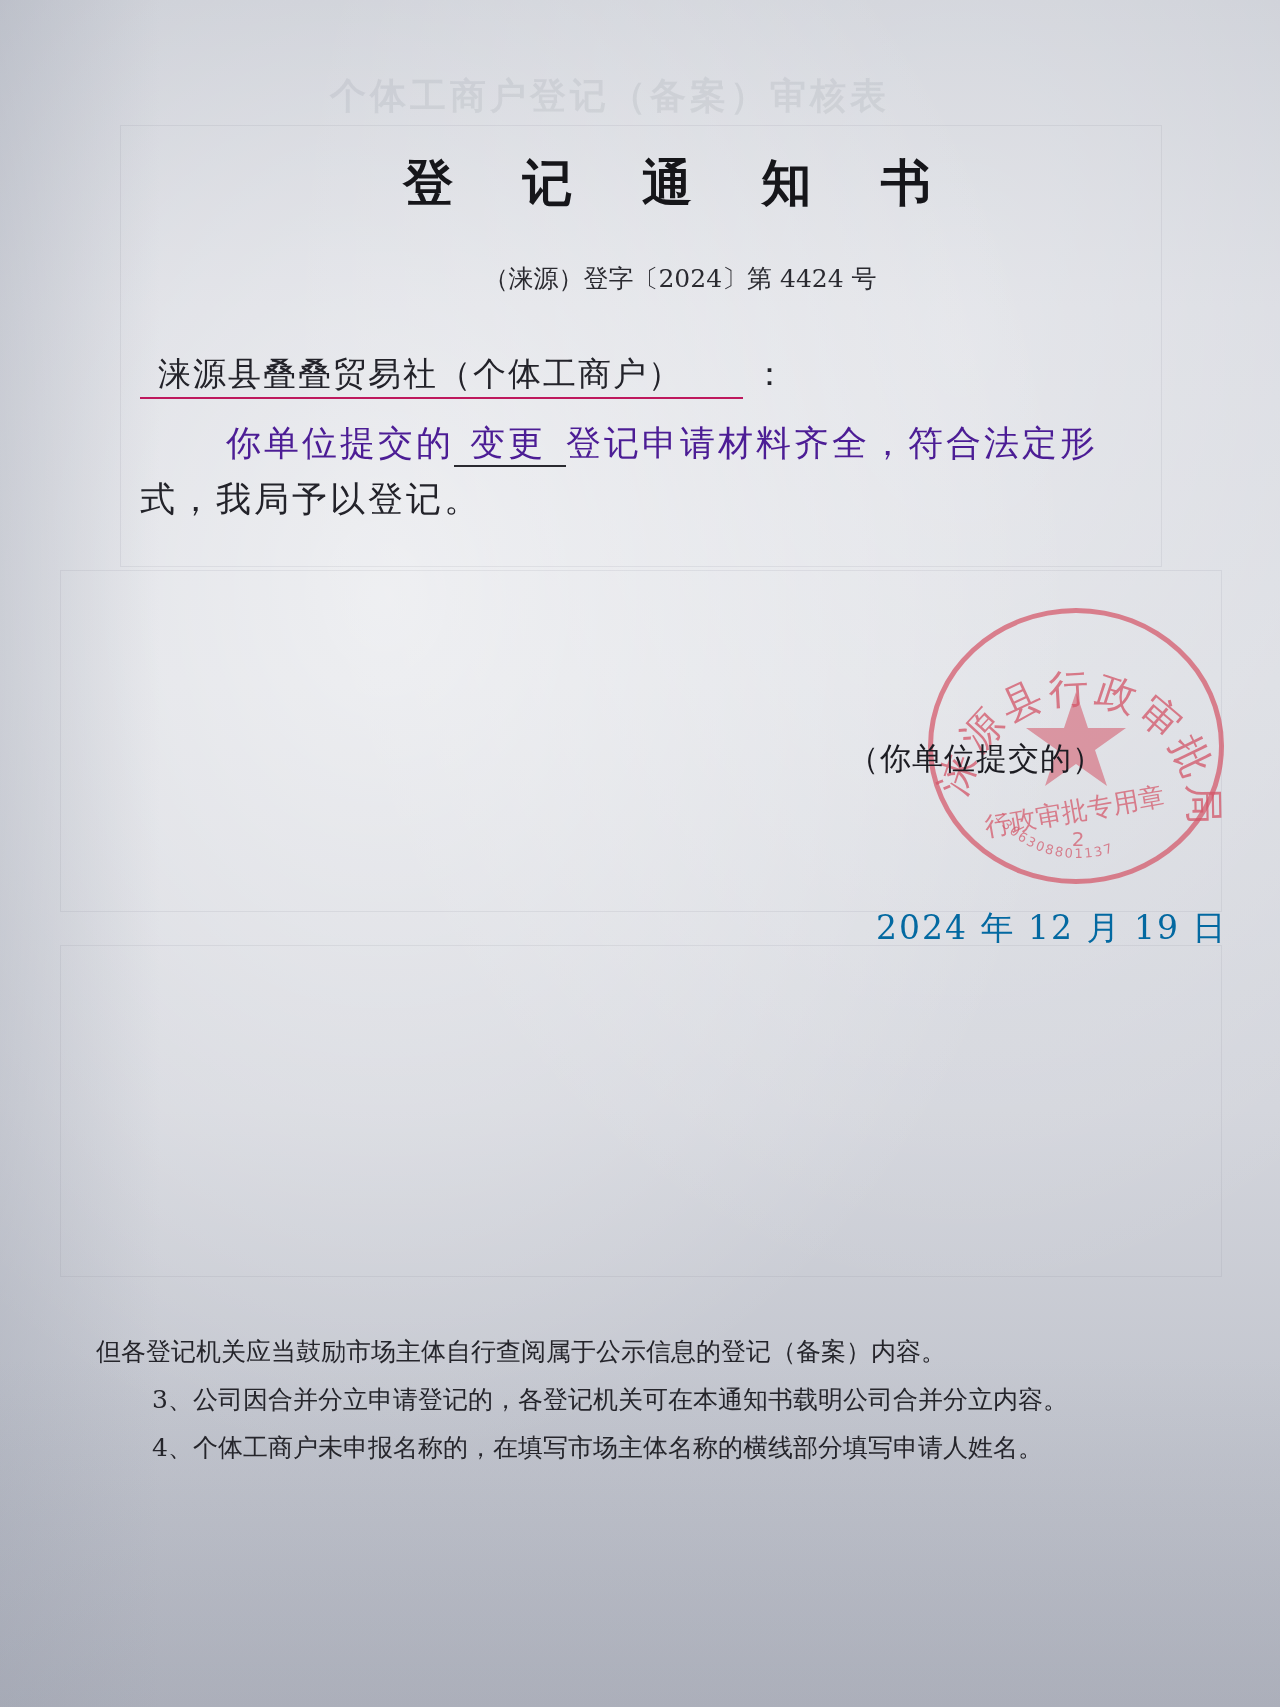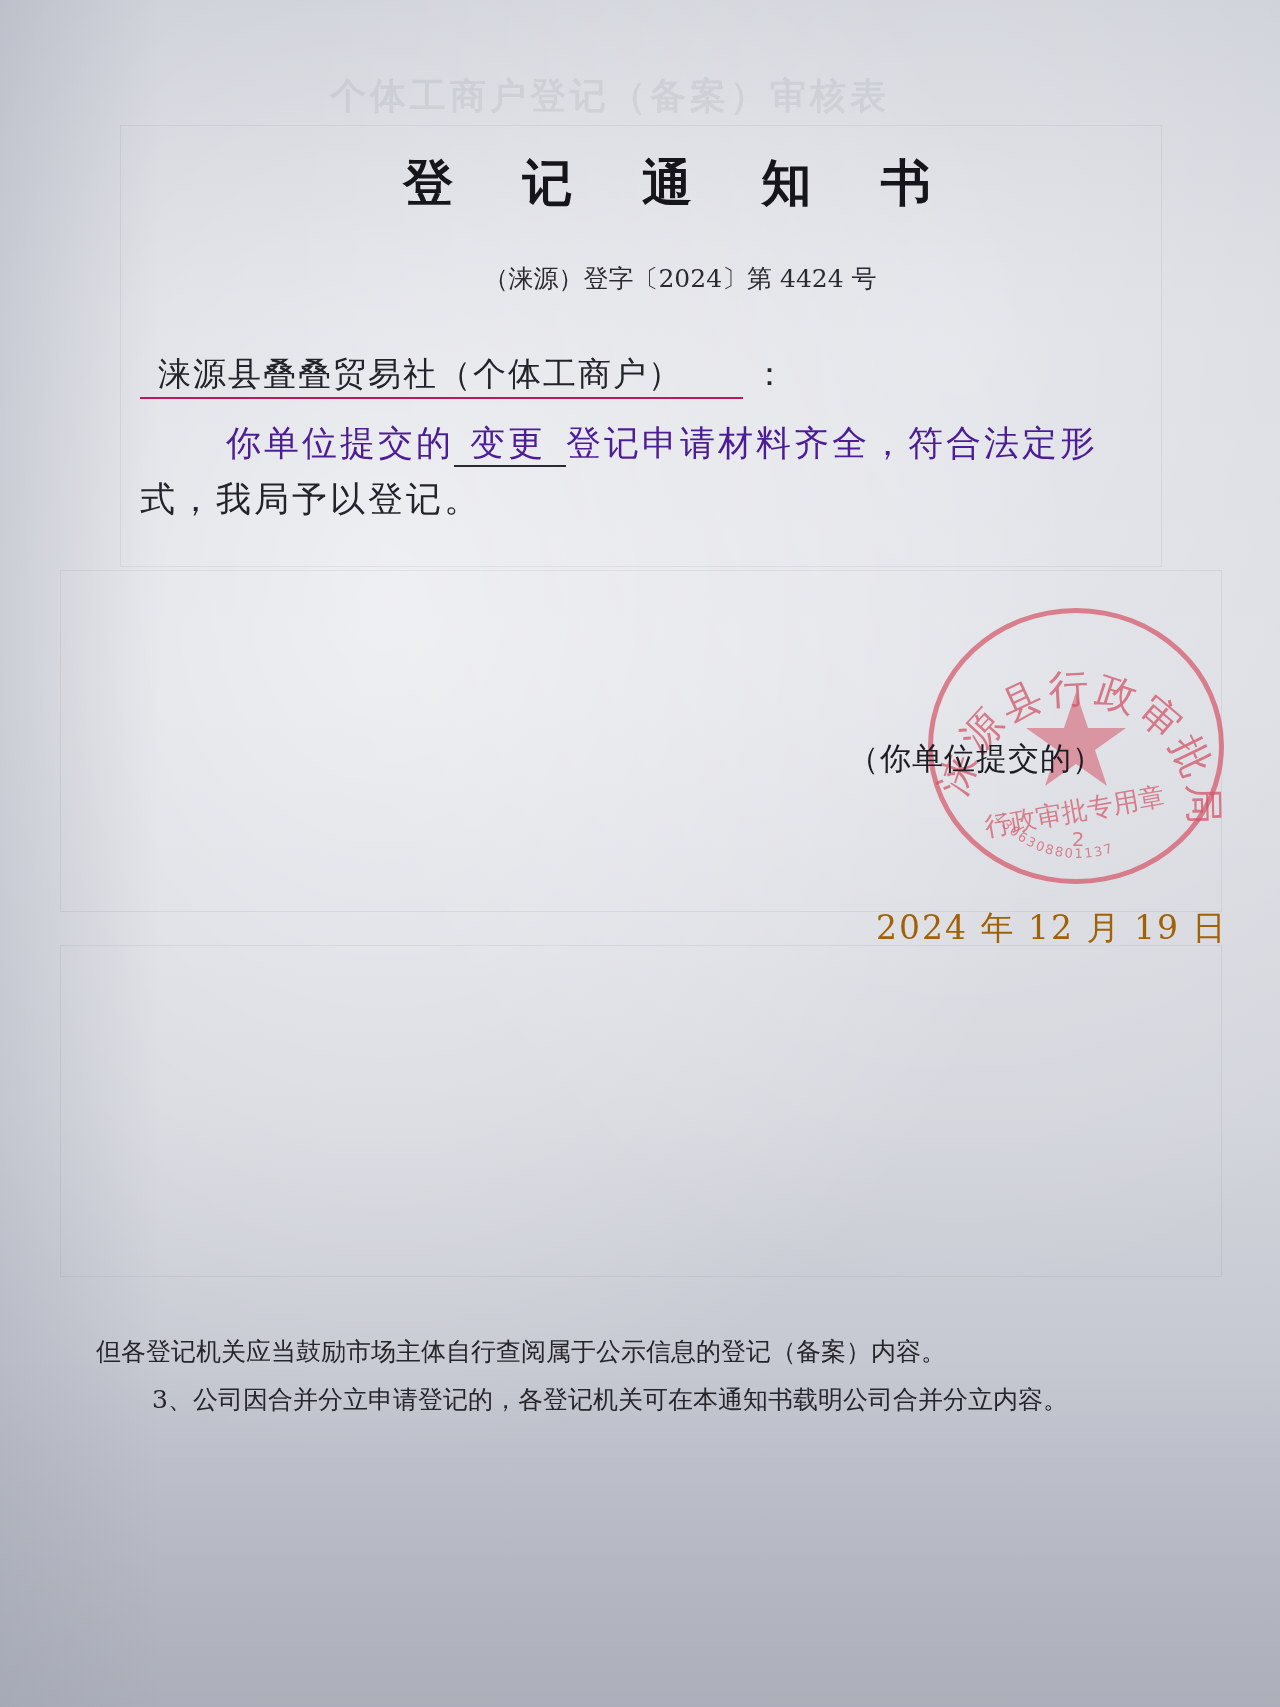--- a/index.html
+++ b/index.html
@@ -124,21 +124,21 @@
       font-size: 31px;
       letter-spacing: 1px;
       color: #1c1c22;
       white-space: nowrap;
     }
     .date {
       position: absolute;
       left: 876px;
       top: 906px;
       font-size: 33px;
-      color: #a16207;
+      color: #0369a1;
       letter-spacing: 2px;
       white-space: nowrap;
     }
 
     .notes {
       position: absolute;
       left: 96px;
       top: 1328px;
       width: 1160px;
       font-size: 25px;
@@ -191,13 +191,14 @@
     </text>
   </svg>
 </div>
 
 <div class="stamp-label">（你单位提交的）</div>
 <div class="date">2024 年 12 月 19 日</div>
 
 <div class="notes">
   <div class="note-line">但各登记机关应当鼓励市场主体自行查阅属于公示信息的登记（备案）内容。</div>
   <div class="note-line indent">3、公司因合并分立申请登记的，各登记机关可在本通知书载明公司合并分立内容。</div>
+  <div class="note-line indent">4、个体工商户未申报名称的，在填写市场主体名称的横线部分填写申请人姓名。</div>
 </div>
 
 </body></html>

